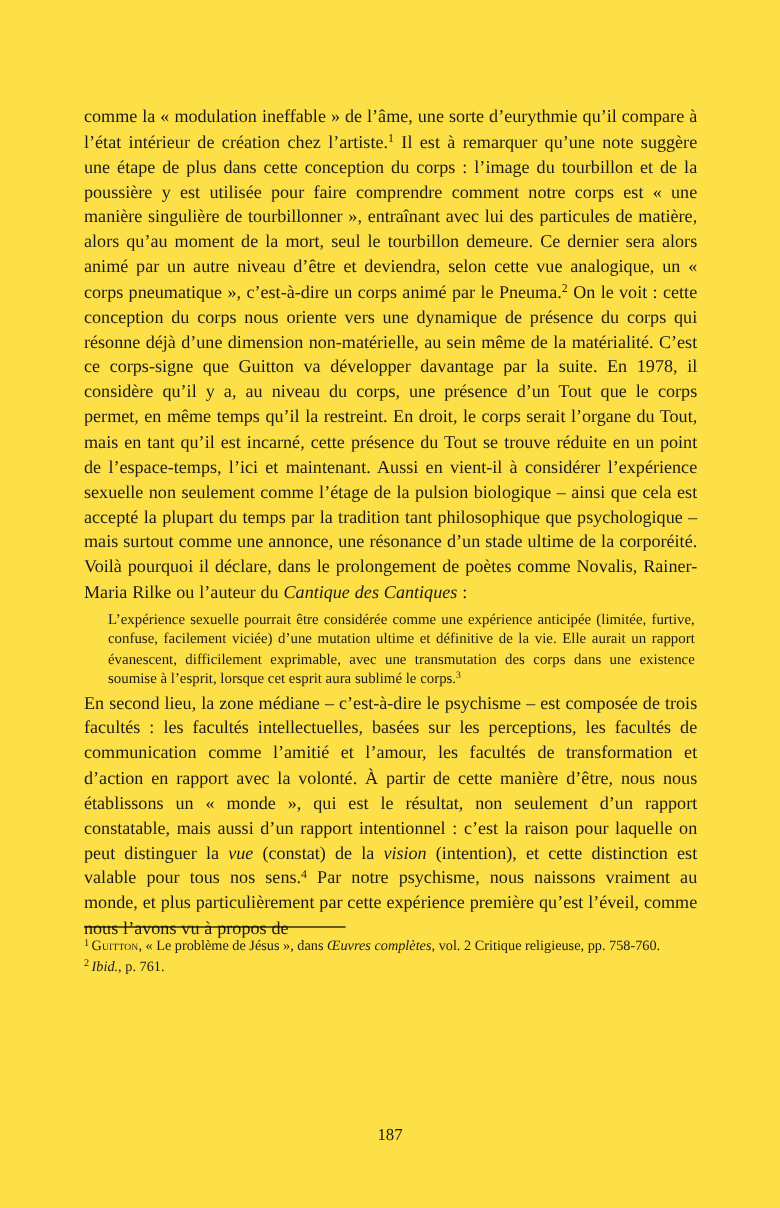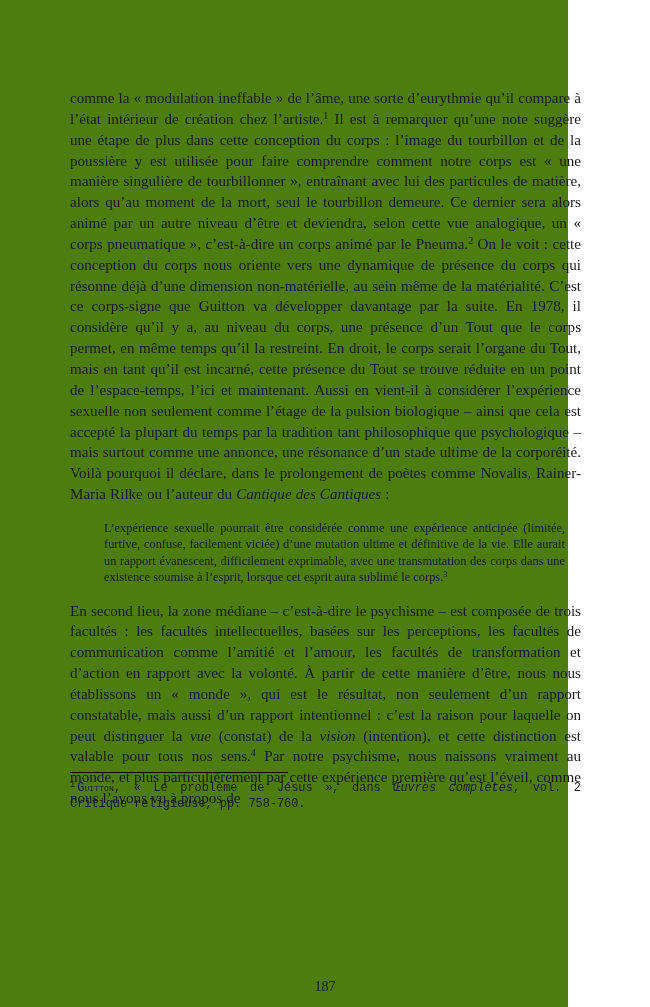--- a/index.html
+++ b/index.html
@@ -12,23 +12,23 @@
     height: 1007px;
     position: relative;
     font-family: "Liberation Serif", "DejaVu Serif", serif;
     color: #1a1a1a;
     overflow: hidden;
   }
   .page {
     position: absolute;
     left: 0;
     top: 0;
-    width: 568px;
+    width: 650px;
     height: 1007px;
-    background: #4d7c0f;
+    background: #fde047;
   }
   .text-block {
     position: absolute;
     left: 70px;
     top: 88px;
     width: 511px;
   }
   p.body-par {
     margin: 0;
     text-align: justify;
@@ -40,36 +40,35 @@
   }
   .blockquote {
     margin: 3px 0 3px 0;
     padding-left: 19px;
     padding-right: 1px;
     font-size: 12.4px;
     line-height: 16.4px;
     text-align: justify;
   }
   .blockquote p {
-    margin: 15px;
+    margin: 1px;
   }
   i, .ital {
     font-style: italic;
   }
   sup {
     font-size: 0.66em;
     line-height: 0;
     vertical-align: 0.46em;
   }
   .footnotes {
     position: absolute;
     left: 70px;
     top: 772px;
     width: 511px;
-    font-family: Liberation Mono, monospace;
   }
   .fn-rule {
     width: 218px;
     height: 0;
     border: 0;
     border-top: 1.3px solid #000000;
     margin: 0 0 7px 0;
   }
   p.footnote {
     margin: 0 0 0.5px 0;
@@ -87,21 +86,20 @@
     letter-spacing: 0.01em;
   }
   .page-number {
     position: absolute;
     left: 0;
     top: 938px;
     width: 650px;
     text-align: center;
     font-size: 14px;
     line-height: 18px;
-    margin-top: 40px;
   }
 </style>
 </head>
 <body>
 
 <div class="page">
 
   <div class="text-block">
 
     <p class="body-par"><span>comme la « modulation ineffable » de l’âme, une sorte d’eurythmie qu’il compare à l’état intérieur de création chez l’artiste.</span><sup>1</sup><span> Il est à remarquer qu’une note suggère une étape de plus dans cette conception du corps : l’image du tourbillon et de la poussière y est utilisée pour faire comprendre comment notre corps est « une manière singulière de tourbillonner », entraînant avec lui des particules de matière, alors qu’au moment de la mort, seul le tourbillon demeure. Ce dernier sera alors animé par un autre niveau d’être et deviendra, selon cette vue analogique, un « corps pneumatique », c’est-à-dire un corps animé par le Pneuma.</span><sup>2</sup><span> On le voit : cette conception du corps nous oriente vers une dynamique de présence du corps qui résonne déjà d’une dimension non-matérielle, au sein même de la matérialité. C’est ce corps-signe que Guitton va développer davantage par la suite. En 1978, il considère qu’il y a, au niveau du corps, une présence d’un Tout que le corps permet, en même temps qu’il la restreint. En droit, le corps serait l’organe du Tout, mais en tant qu’il est incarné, cette présence du Tout se trouve réduite en un point de l’espace-temps, l’ici et maintenant. Aussi en vient-il à considérer l’expérience sexuelle non seulement comme l’étage de la pulsion biologique – ainsi que cela est accepté la plupart du temps par la tradition tant philosophique que psychologique – mais surtout comme une annonce, une résonance d’un stade ultime de la corporéité. Voilà pourquoi il déclare, dans le prolongement de poètes comme Novalis, Rainer-Maria Rilke ou l’auteur du </span><i>Cantique des Cantiques</i><span> :</span></p>
@@ -112,19 +110,20 @@
 
     <p class="body-par"><span>En second lieu, la zone médiane – c’est-à-dire le psychisme – est composée de trois facultés : les facultés intellectuelles, basées sur les perceptions, les facultés de communication comme l’amitié et l’amour, les facultés de transformation et d’action en rapport avec la volonté. À partir de cette manière d’être, nous nous établissons un « monde », qui est le résultat, non seulement d’un rapport constatable, mais aussi d’un rapport intentionnel : c’est la raison pour laquelle on peut distinguer la </span><i>vue</i><span> (constat) de la </span><i>vision</i><span> (intention), et cette distinction est valable pour tous nos sens.</span><sup>4</sup><span> Par notre psychisme, nous naissons vraiment au monde, et plus particulièrement par cette expérience première qu’est l’éveil, comme nous l’avons vu à propos de</span></p>
 
   </div>
 
   <div class="footnotes">
     <hr class="fn-rule">
 
     <p class="footnote"><sup>1</sup><span class="smallcaps">Guitton</span><span>, « Le problème de Jésus », dans </span><i>Œuvres complètes</i><span>, vol. 2 Critique religieuse, pp. 758-760.</span></p>
 
+    <p class="footnote"><sup>2</sup><i>Ibid.</i><span>, p. 761.</span></p>
 
 
   </div>
 
   <div class="page-number">187</div>
 
 </div>
 
 </body></html>

